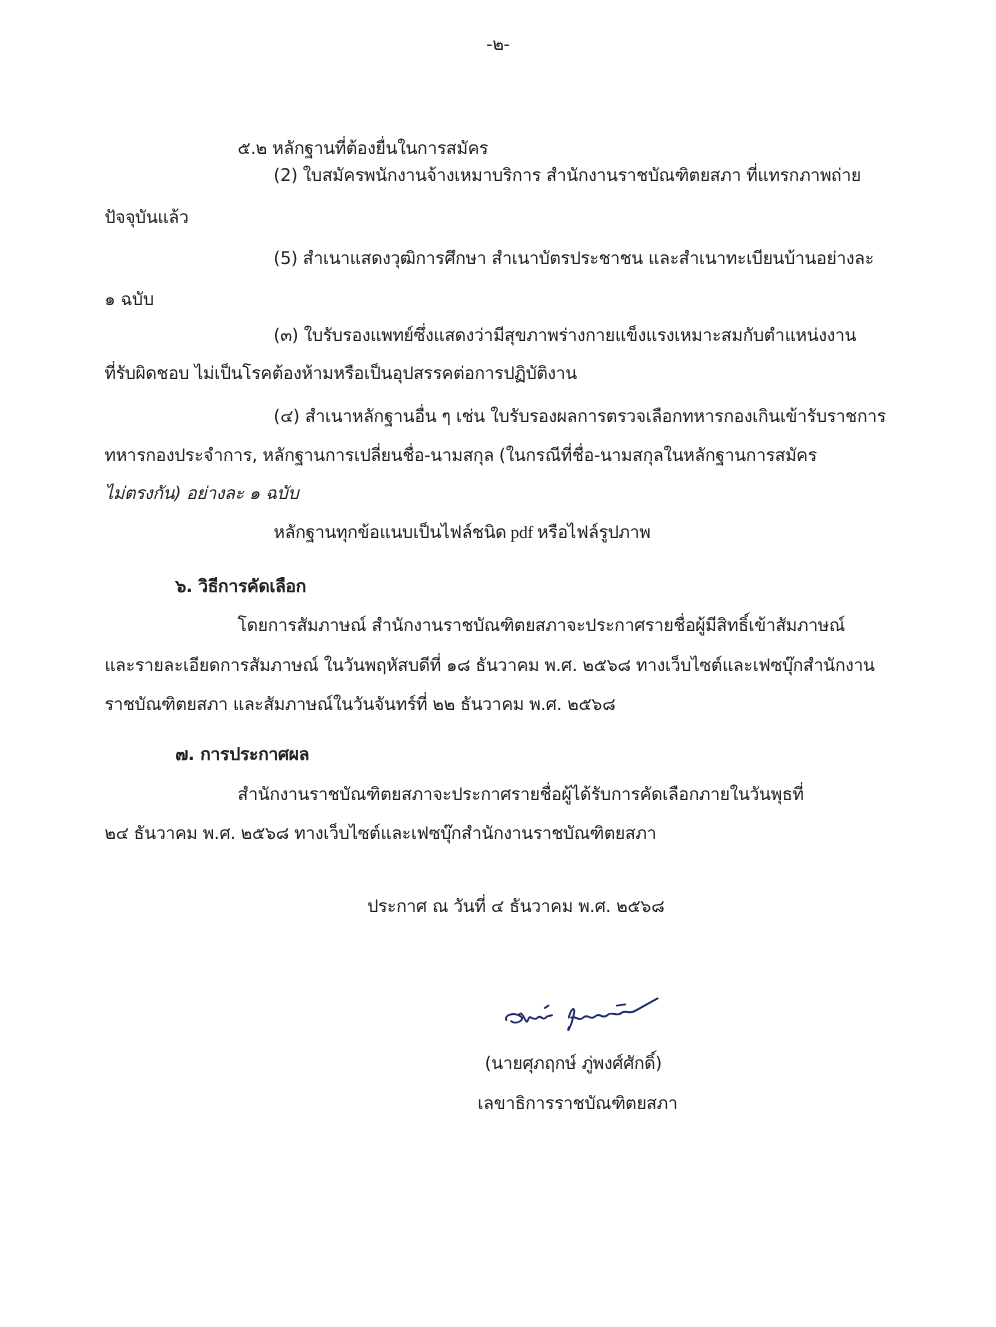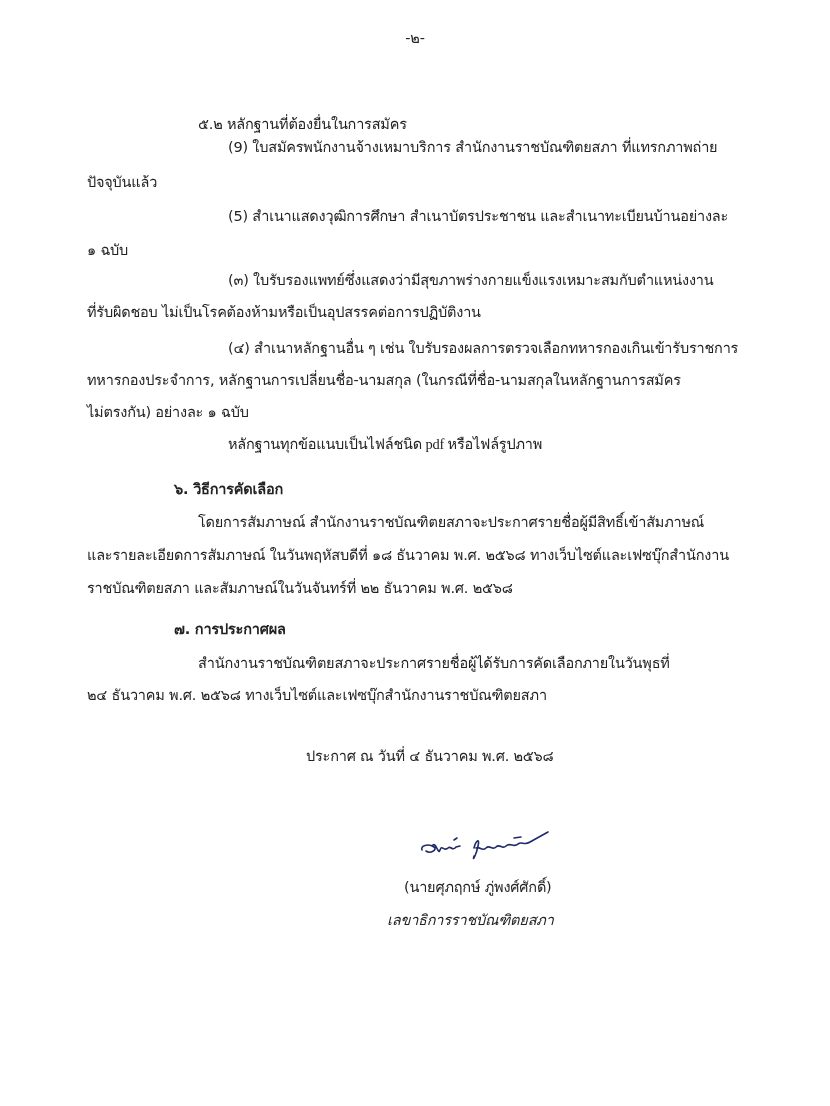--- a/index.html
+++ b/index.html
@@ -1,41 +1,41 @@
 <!DOCTYPE html>
 <html><head>
 <meta charset="utf-8">
 <style>
   html, body { margin: 0; padding: 0; background: #ffffff; }
   body { width: 830px; height: 1106px; position: relative; overflow: hidden;
          font-family: "DejaVu Sans", "Liberation Sans", sans-serif; color: #222; }
   .line { position: absolute; white-space: nowrap; font-size: 14.5px; line-height: 20px; letter-spacing: -0.2px; }
-  .bold { font-weight: bold; margin-left: 28px; }
+  .bold { font-weight: bold; }
   .center { left: 0; width: 830px; text-align: center; }
   .sig { position: absolute; left: 418px; top: 826px; }
 </style>
 </head>
 <body>
 
 <div class="line center" style="top:28px;">-๒-</div>
 
 <div class="line" style="left:198px; top:114px;">๕.๒ หลักฐานที่ต้องยื่นในการสมัคร</div>
 
-<div class="line" style="left:228px; top:137px;">(9) ใบสมัครพนักงานจ้างเหมาบริการ สำนักงานราชบัณฑิตยสภา ที่แทรกภาพถ่าย</div>
+<div class="line" style="left:228px; top:137px;">(2) ใบสมัครพนักงานจ้างเหมาบริการ สำนักงานราชบัณฑิตยสภา ที่แทรกภาพถ่าย</div>
 <div class="line" style="left:87px; top:172px;">ปัจจุบันแล้ว</div>
 
 <div class="line" style="left:228px; top:206px;">(5) สำเนาแสดงวุฒิการศึกษา สำเนาบัตรประชาชน และสำเนาทะเบียนบ้านอย่างละ</div>
 <div class="line" style="left:87px; top:240px;">๑ ฉบับ</div>
 
 <div class="line" style="left:228px; top:270px;">(๓) ใบรับรองแพทย์ซึ่งแสดงว่ามีสุขภาพร่างกายแข็งแรงเหมาะสมกับตำแหน่งงาน</div>
 <div class="line" style="left:87px; top:302px;">ที่รับผิดชอบ ไม่เป็นโรคต้องห้ามหรือเป็นอุปสรรคต่อการปฏิบัติงาน</div>
 
 <div class="line" style="left:228px; top:338px;">(๔) สำเนาหลักฐานอื่น ๆ เช่น ใบรับรองผลการตรวจเลือกทหารกองเกินเข้ารับราชการ</div>
 <div class="line" style="left:87px; top:370px;">ทหารกองประจำการ, หลักฐานการเปลี่ยนชื่อ-นามสกุล (ในกรณีที่ชื่อ-นามสกุลในหลักฐานการสมัคร</div>
-<div class="line" style="left:87px; top:402px;">ไม่ตรงกัน) อย่างละ ๑ ฉบับ</div>
+<div class="line" style="left:87px; top:402px;font-style:italic;">ไม่ตรงกัน) อย่างละ ๑ ฉบับ</div>
 
 <div class="line" style="left:228px; top:434px;font-family:Liberation Serif, serif;">หลักฐานทุกข้อแนบเป็นไฟล์ชนิด pdf หรือไฟล์รูปภาพ</div>
 
 <div class="line bold" style="left:146px; top:479px;">๖. วิธีการคัดเลือก</div>
 <div class="line" style="left:198px; top:512px;">โดยการสัมภาษณ์ สำนักงานราชบัณฑิตยสภาจะประกาศรายชื่อผู้มีสิทธิ์เข้าสัมภาษณ์</div>
 <div class="line" style="left:87px; top:545px;">และรายละเอียดการสัมภาษณ์ ในวันพฤหัสบดีที่ ๑๘ ธันวาคม พ.ศ. ๒๕๖๘ ทางเว็บไซต์และเฟซบุ๊กสำนักงาน</div>
 <div class="line" style="left:87px; top:578px;">ราชบัณฑิตยสภา และสัมภาษณ์ในวันจันทร์ที่ ๒๒ ธันวาคม พ.ศ. ๒๕๖๘</div>
 
 <div class="line bold" style="left:146px; top:619px;">๗. การประกาศผล</div>
 <div class="line" style="left:198px; top:653px;">สำนักงานราชบัณฑิตยสภาจะประกาศรายชื่อผู้ได้รับการคัดเลือกภายในวันพุธที่</div>
@@ -48,13 +48,13 @@
     <g fill="none" stroke="#1f2a6b" stroke-width="1.6" stroke-linecap="round" stroke-linejoin="round">
       <path d="M4 24 C 2 20, 10 17, 16 21 C 20 24, 12 28, 8 25 M14 20 C 18 14, 20 30, 22 24 C 24 18, 26 26, 30 22 C 33 19, 34 26, 38 21 L 42 20"></path>
       <path d="M36 14 L 39 12"></path>
       <path d="M56 22 C 58 14, 62 12, 60 20 C 58 30, 54 36, 56 30 M 58 22 C 62 20, 64 26, 68 22 C 72 18, 74 25, 78 21 C 82 17, 84 24, 88 20 C 92 16, 96 22, 100 18 C 104 15, 106 20, 112 16 L 130 6"></path>
       <path d="M96 12 L 103 11"></path>
     </g>
   </svg>
 </div>
 
 <div class="line" style="left:404px; top:877px;text-align:right;">(นายศุภฤกษ์ ภู่พงศ์ศักดิ์)</div>
-<div class="line" style="left:387px; top:910px;font-style:italic;">เลขาธิการราชบัณฑิตยสภา</div>
+<div class="line" style="left:398px; top:910px;">เลขาธิการราชบัณฑิตยสภา</div>
 
 </body></html>

